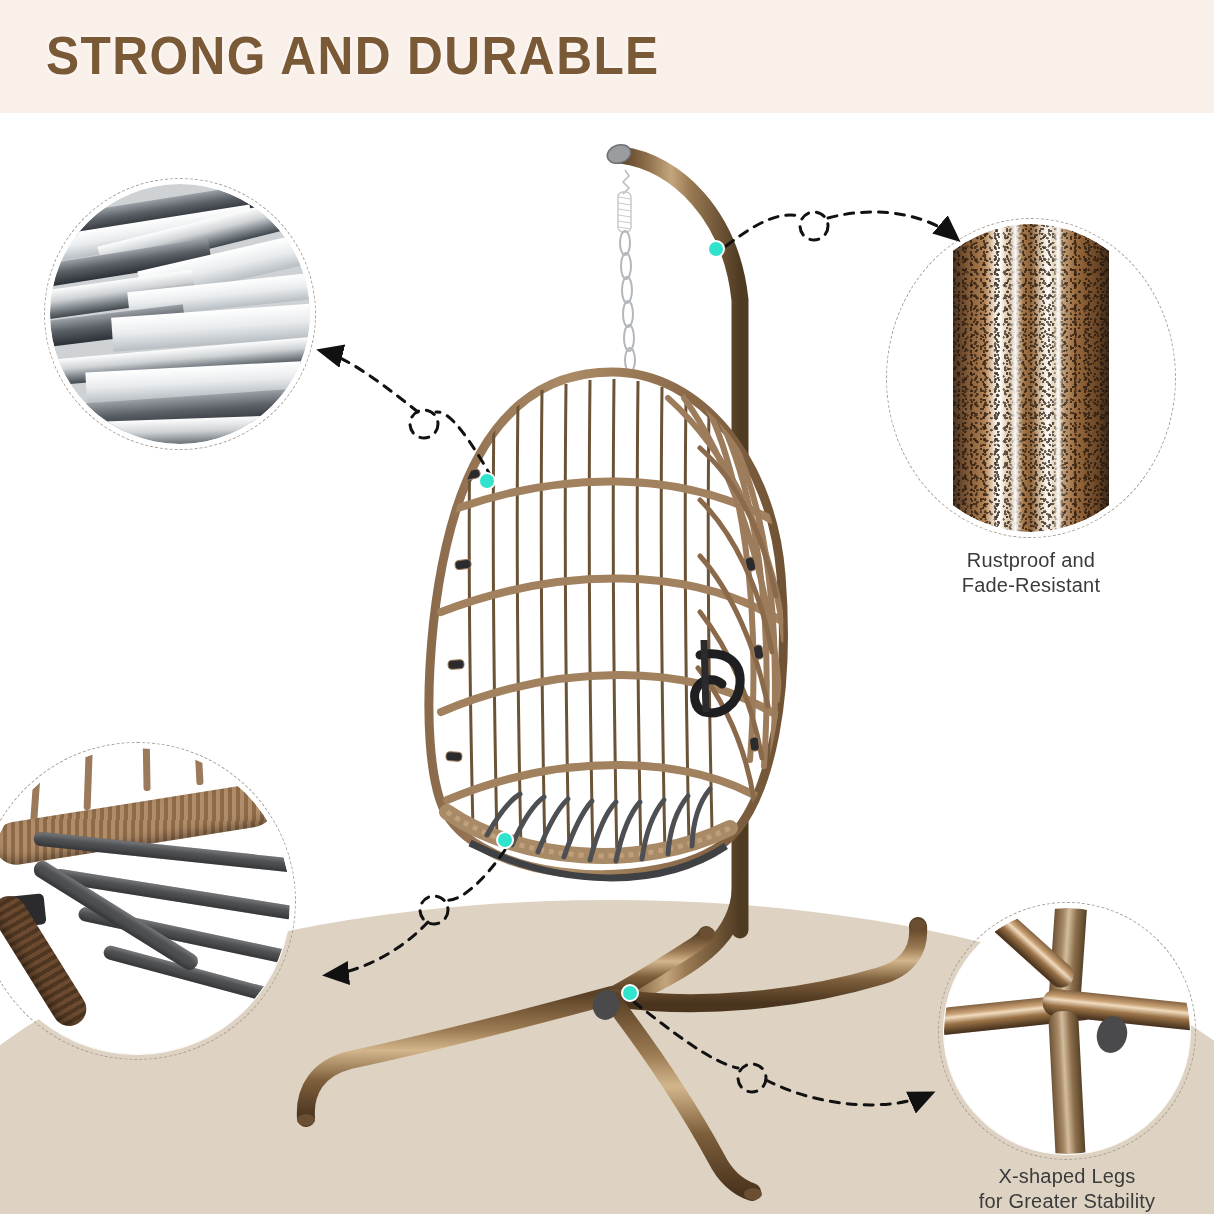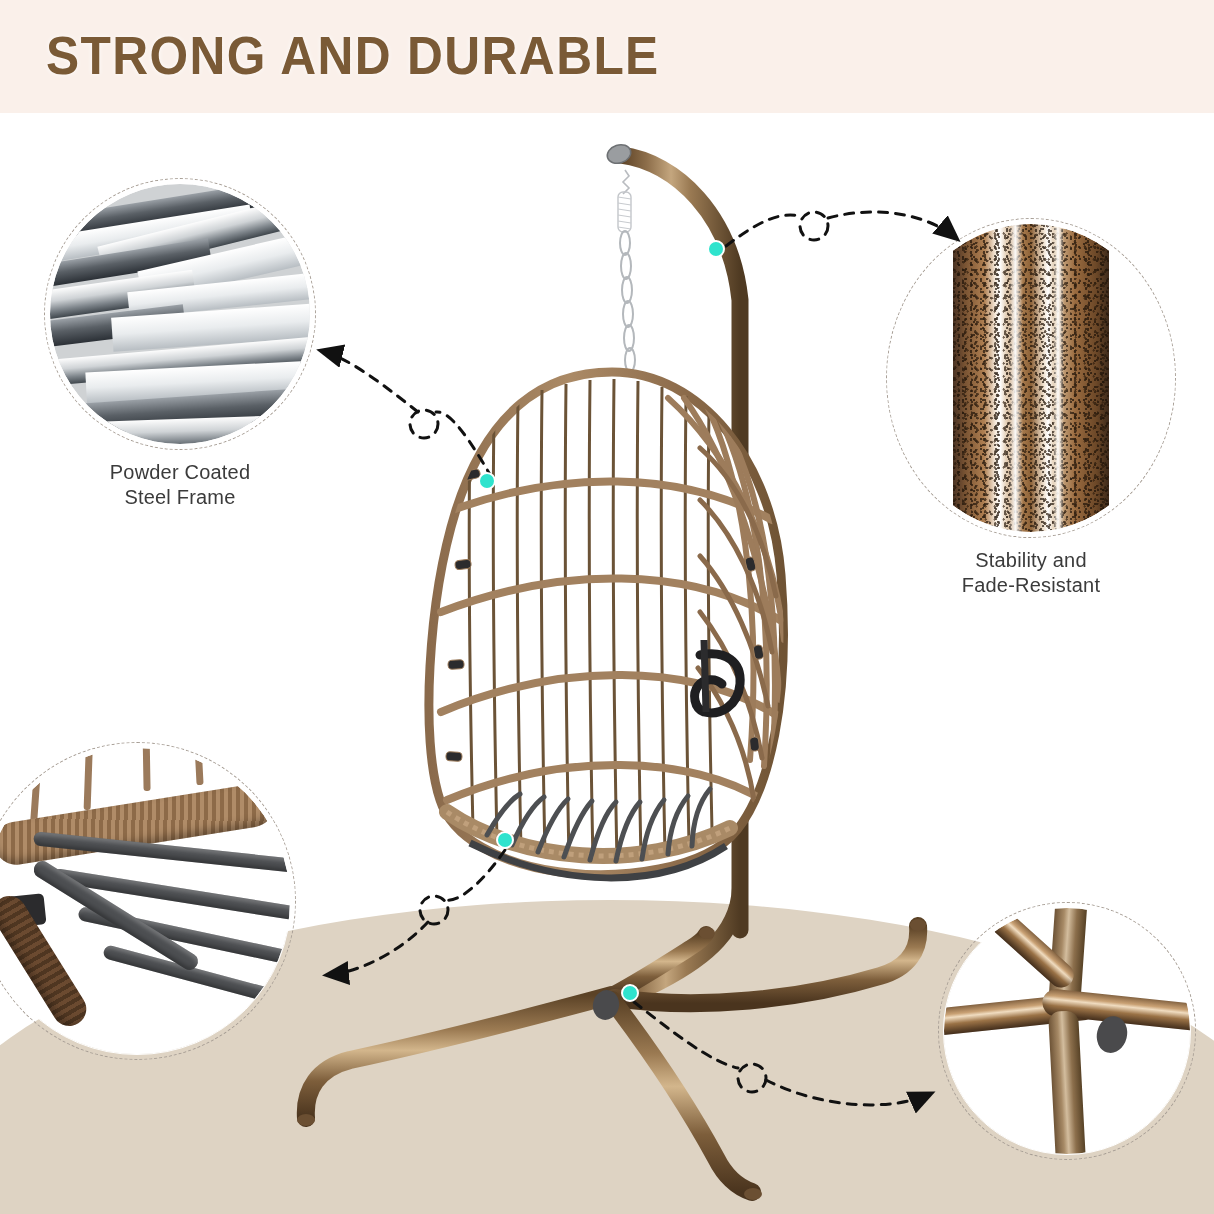--- a/index.html
+++ b/index.html
@@ -351,39 +351,35 @@
         <div class="plate dark" style="left:-10%;top:50%;width:62%;height:10%;transform:rotate(-7deg);"></div>
         <div class="plate lite" style="left:24%;top:48%;width:96%;height:13%;transform:rotate(-4deg);"></div>
         <div class="plate" style="left:-8%;top:63%;width:120%;height:10%;transform:rotate(-5deg);"></div>
         <div class="plate lite" style="left:14%;top:70%;width:96%;height:12%;transform:rotate(-3deg);"></div>
         <div class="plate dark" style="left:-6%;top:82%;width:110%;height:12%;transform:rotate(-4deg);"></div>
         <div class="plate" style="left:10%;top:90%;width:100%;height:12%;transform:rotate(-2deg);"></div>
       </div>
     </div>
     <div class="ring2"></div>
     <div class="ring"></div>
-    <div class="cap" style="top:282px;">
-      <div>Powder Coated</div>
-      <div>Steel Frame</div>
-    </div>
   </div>
 
   <div class="detail" style="left:886px;top:218px;width:290px;height:320px;">
     <div class="photo">
       <div class="tube">
         <div class="body"></div>
         <div class="speck"></div>
         <div class="gloss" style="left:42%;width:5%;"></div>
         <div class="gloss" style="left:58%;width:4%;"></div>
       </div>
     </div>
     <div class="ring2"></div>
     <div class="ring"></div>
     <div class="cap" style="top:330px;">
-      <div>Stability and</div>
+      <div>Rustproof and</div>
       <div>Fade-Resistant</div>
     </div>
   </div>
 
   <div class="detail" style="left:-22px;top:742px;width:318px;height:318px;">
     <div class="photo">
       <div class="wick">
 
         <div class="thin" style="left:16%;top:-4%;width:2.4%;height:30%;transform:rotate(4deg);"></div>
         <div class="thin" style="left:33%;top:-6%;width:2.4%;height:26%;transform:rotate(2deg);"></div>
@@ -415,15 +411,19 @@
         <div class="vert" style="left:44%;top:-10%;width:13%;height:55%;transform:rotate(4deg);"></div>
         <div class="pipe" style="left:-8%;top:38%;width:70%;height:11%;transform:rotate(-6deg);"></div>
         <div class="pipe" style="left:40%;top:36%;width:72%;height:11%;transform:rotate(6deg);"></div>
         <div class="pipe" style="left:6%;top:8%;width:52%;height:10%;transform:rotate(42deg);"></div>
         <div class="vert" style="left:44%;top:42%;width:12%;height:62%;transform:rotate(-3deg);"></div>
         <div class="cap2" style="left:62%;top:44%;width:12%;height:15%;transform:rotate(14deg);"></div>
       </div>
     </div>
     <div class="ring2"></div>
     <div class="ring"></div>
+    <div class="cap" style="top:262px;">
+      <div>X-shaped Legs</div>
+      <div>for Greater Stability</div>
+    </div>
   </div>
 
 </div>
 
 </body></html>

